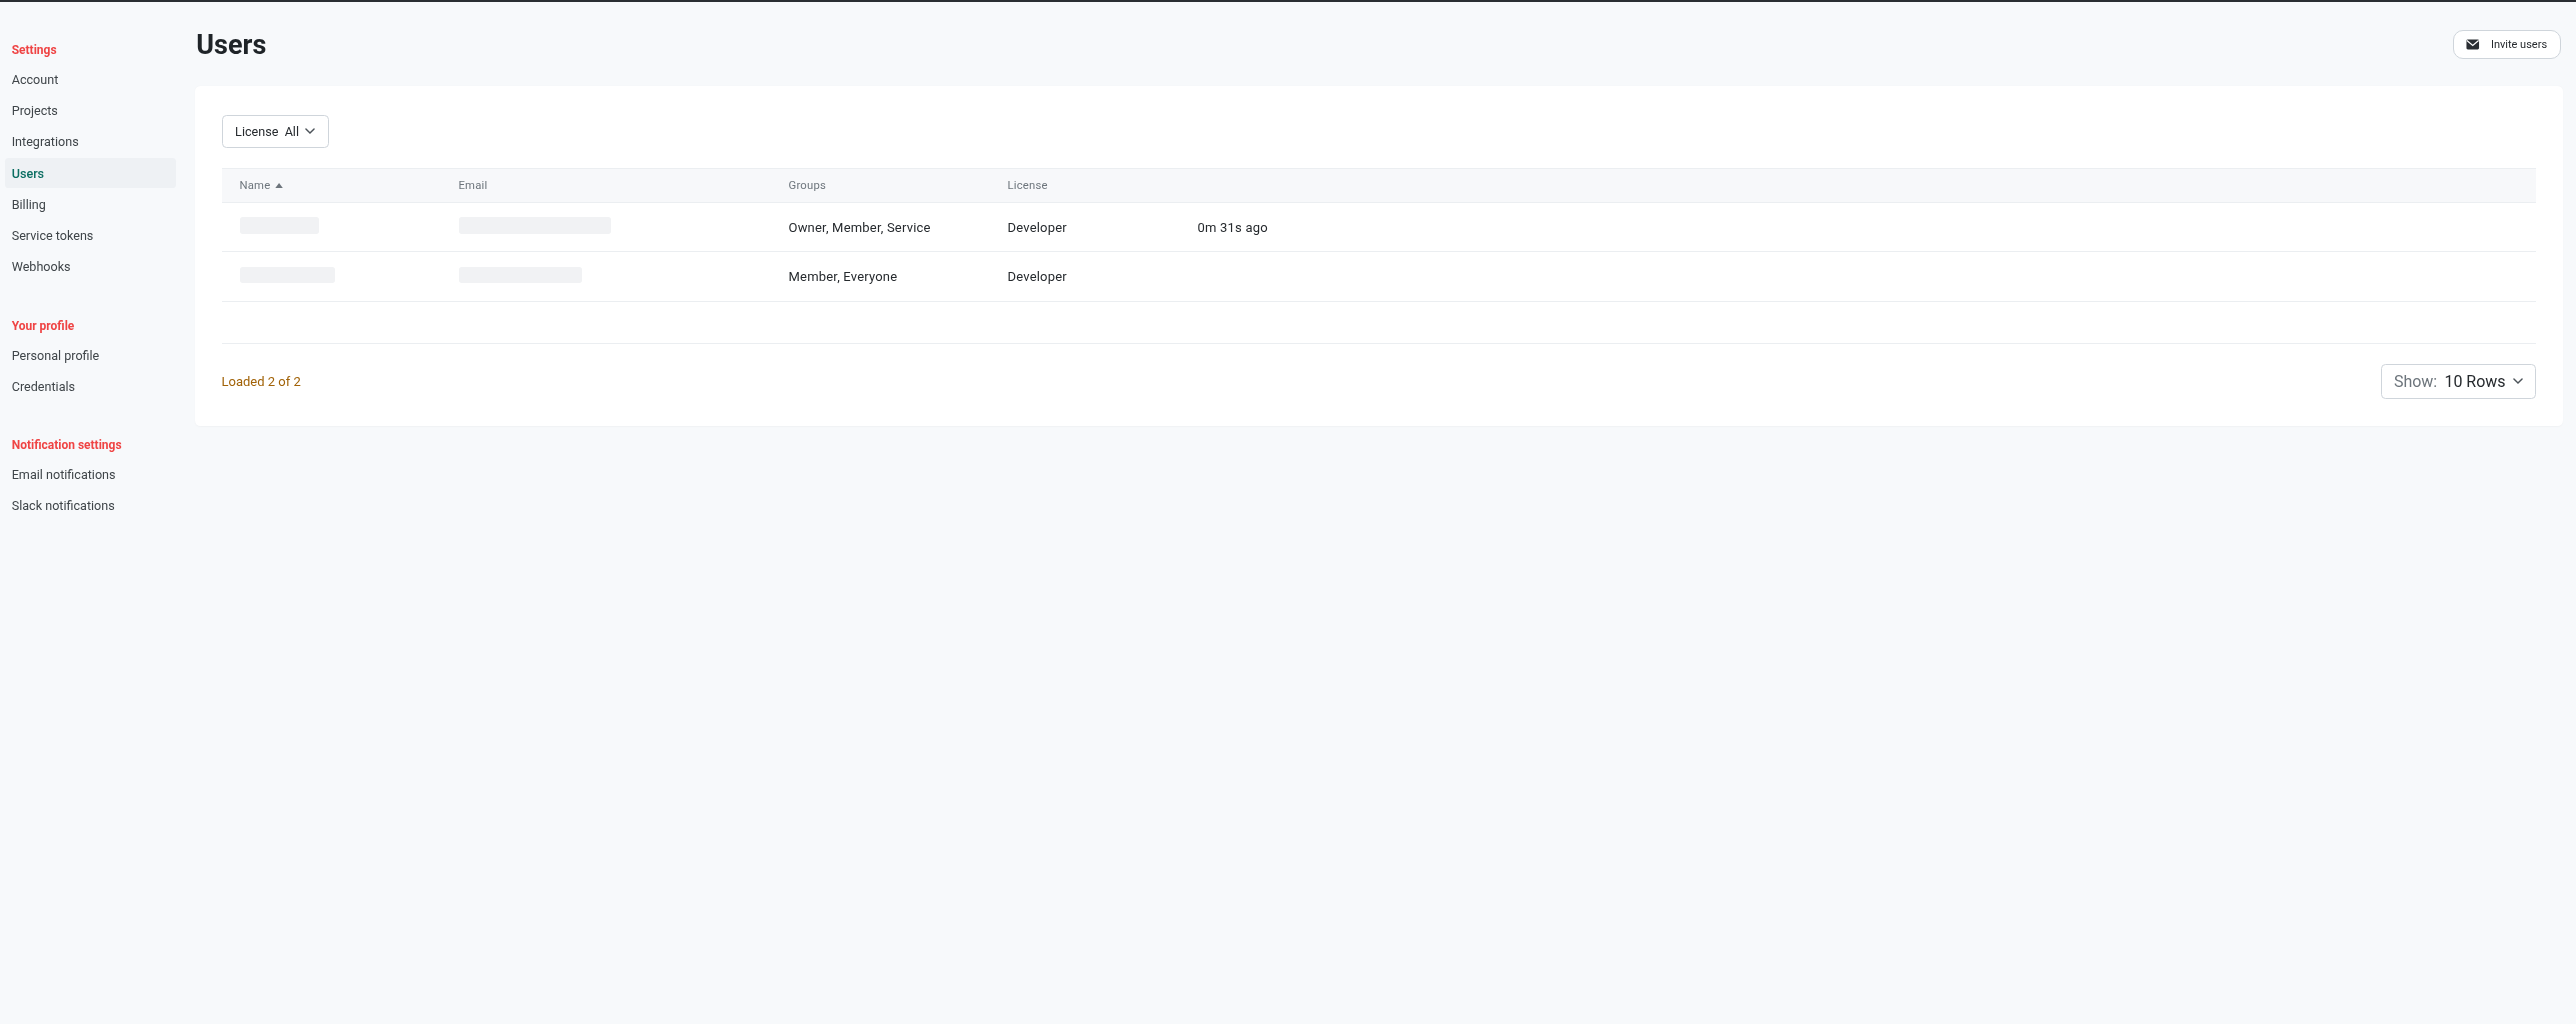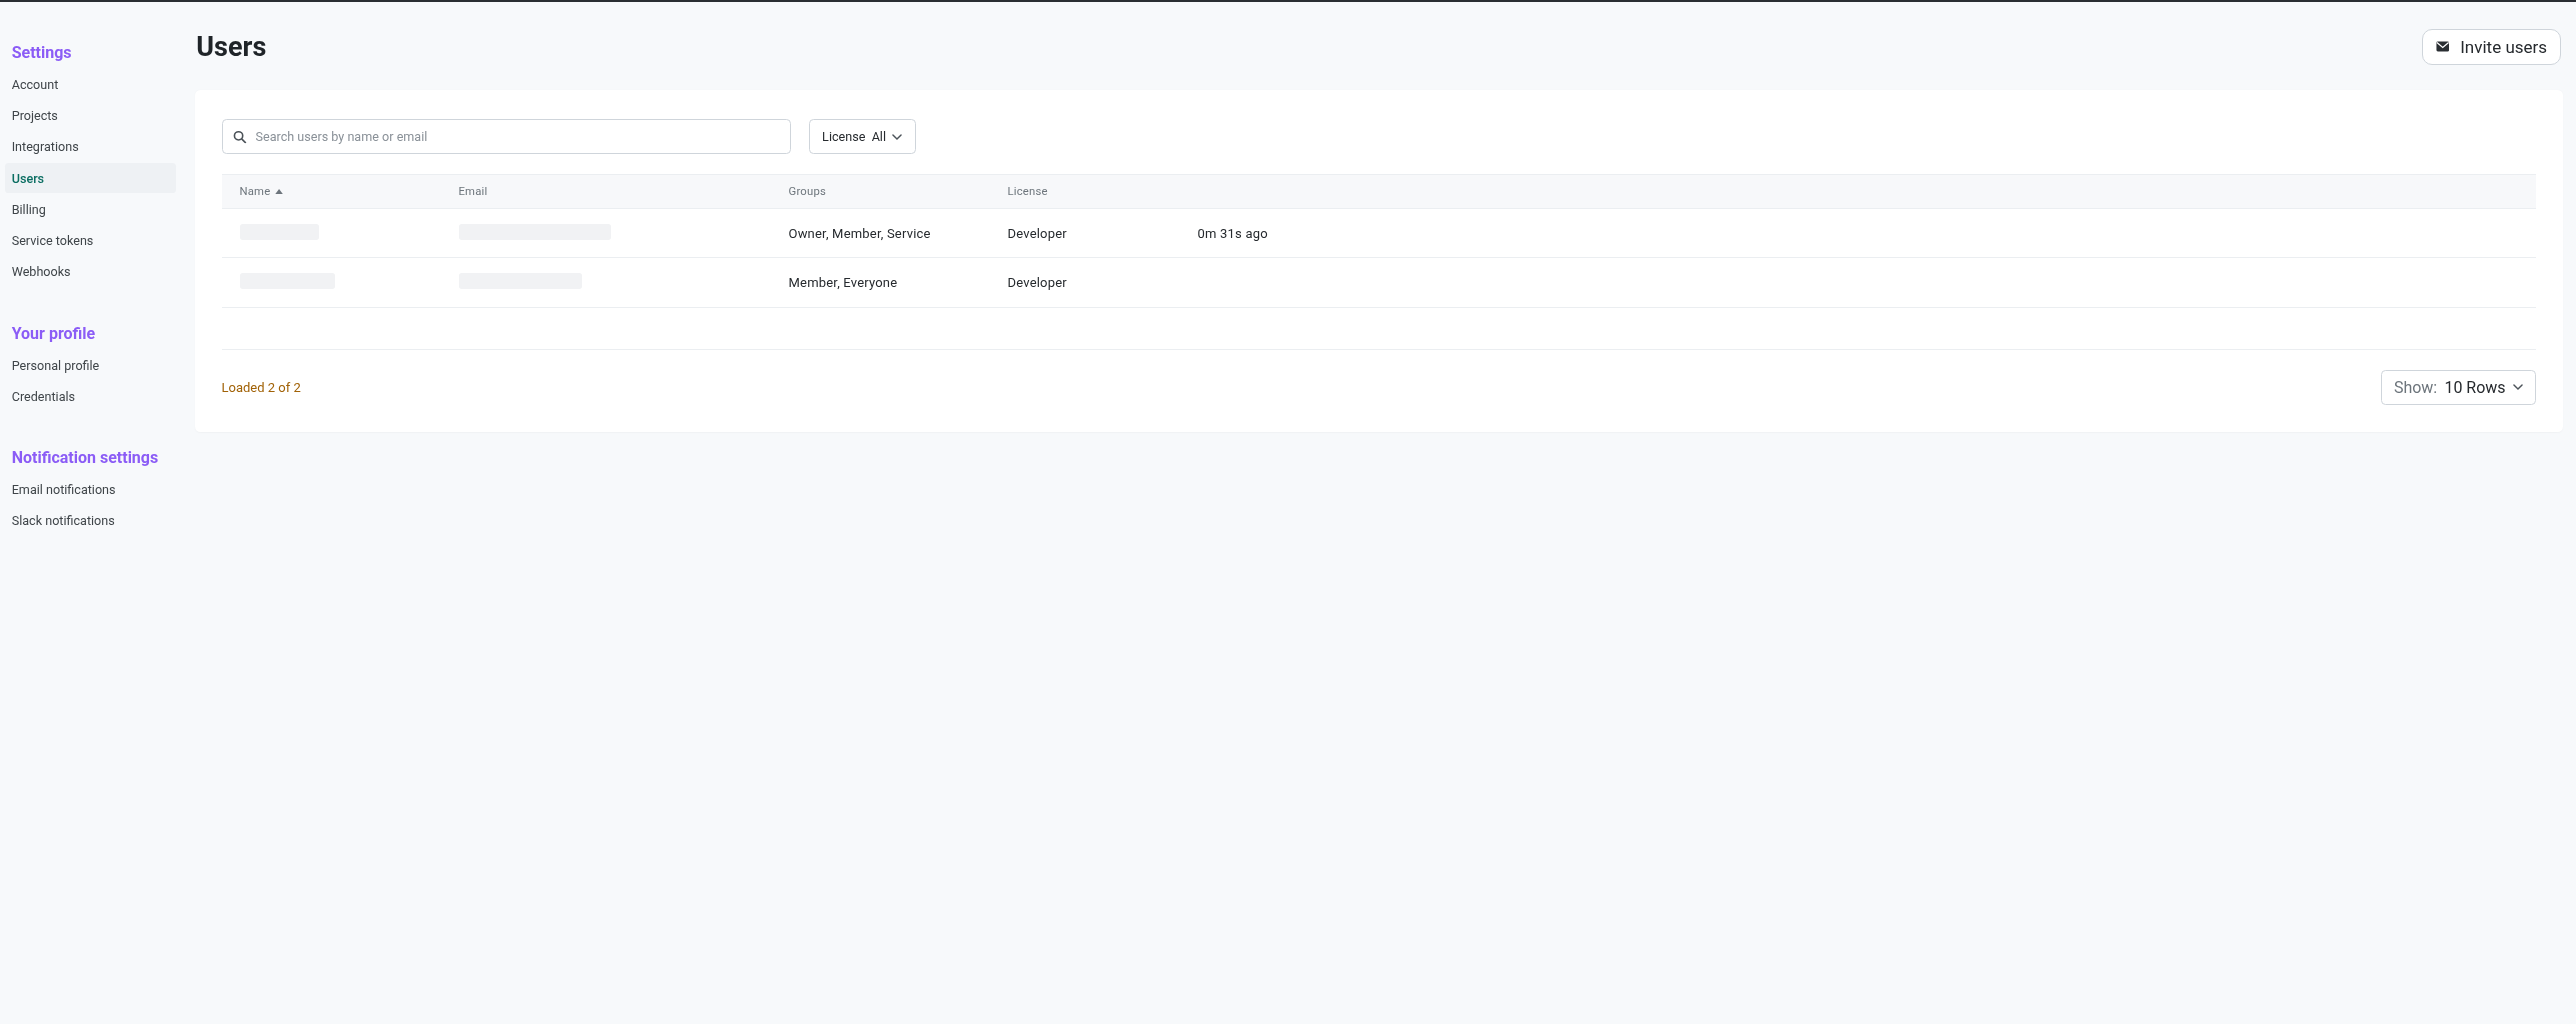--- a/index.html
+++ b/index.html
@@ -22,22 +22,22 @@
       display: flex;
       min-height: calc(100vh - 1.8px);
     }
     .sidebar {
       width: 181px;
       padding: 34px 5.4px 0 5.4px;
       flex-shrink: 0;
     }
     .nav-heading {
       font-weight: 700;
-      font-size: 16px;
-      color: #8b5cf6;
+      font-size: 12px;
+      color: #ef4444;
       padding: 7.2px 6.3px;
       margin-top: 3.6px;
     }
     .nav-heading.first {
       margin-top: 0;
     }
     .nav-item {
       display: block;
       padding: 7.7px 6.3px;
       color: #3f4549;
@@ -72,21 +72,21 @@
       color: #1f2428;
     }
     .btn-outline {
       display: inline-flex;
       align-items: center;
       gap: 11px;
       background: #fff;
       border: 0.9px solid #cfd5db;
       border-radius: 10px;
       padding: 7.2px 12.6px;
-      font-size: 17px;
+      font-size: 11px;
       color: #262a2e;
       cursor: pointer;
       font-family: inherit;
     }
     .panel {
       background: #fff;
       border-radius: 5.4px;
       padding: 29px 27px 27px 27px;
       box-shadow: 0 0.9px 1.8px rgba(0,0,0,0.03);
     }
@@ -246,29 +246,20 @@
             <path d="M1 1.5 L7.5 7 L14 1.5" stroke="#fff" stroke-width="1.4" fill="none"></path>
           </svg>
         </span>
         <span>Invite users</span>
       </button>
     </div>
 
     <div class="panel">
 
       <div class="controls">
-        <div class="search-wrap">
-          <span class="search-icon-wrap">
-            <svg width="13.5" height="13.5" viewBox="0 0 15 15" fill="none">
-              <circle cx="6.2" cy="6.2" r="4.6" stroke="#4c5359" stroke-width="1.8"></circle>
-              <line x1="9.9" y1="9.9" x2="13.8" y2="13.8" stroke="#4c5359" stroke-width="1.8" stroke-linecap="round"></line>
-            </svg>
-          </span>
-          <input class="search-input" type="text" placeholder="Search users by name or email" style="">
-        </div>
 
         <button class="license-filter">
           <span>License</span>
           <span>All</span>
           <span>
             <svg width="10" height="6.3" viewBox="0 0 11 7" fill="none">
               <path d="M1 1 L5.5 5.5 L10 1" stroke="#4c5359" stroke-width="1.6" fill="none" stroke-linecap="round"></path>
             </svg>
           </span>
         </button>

